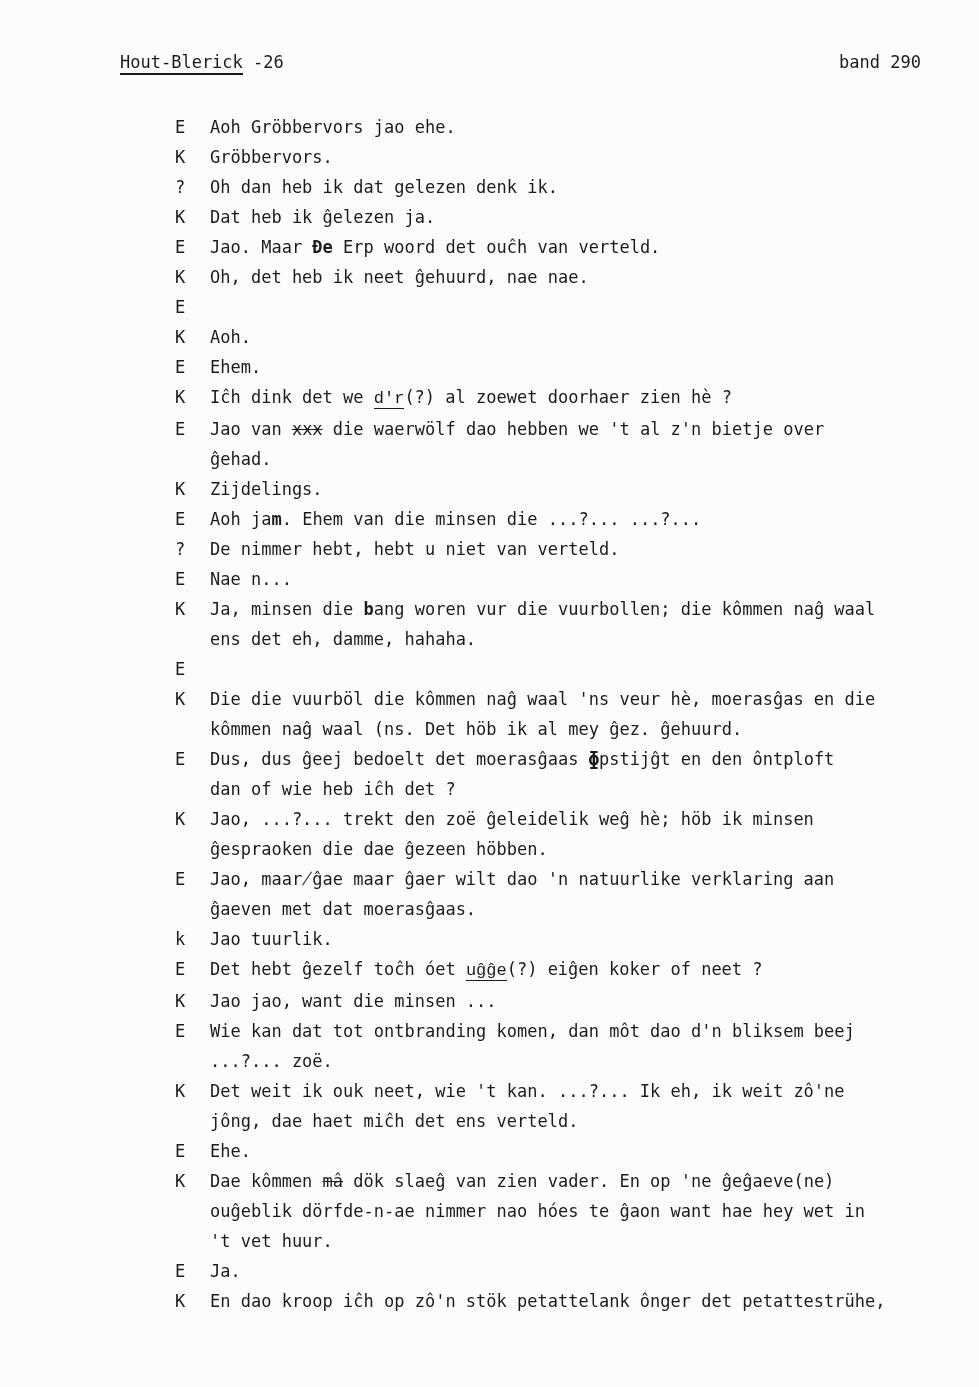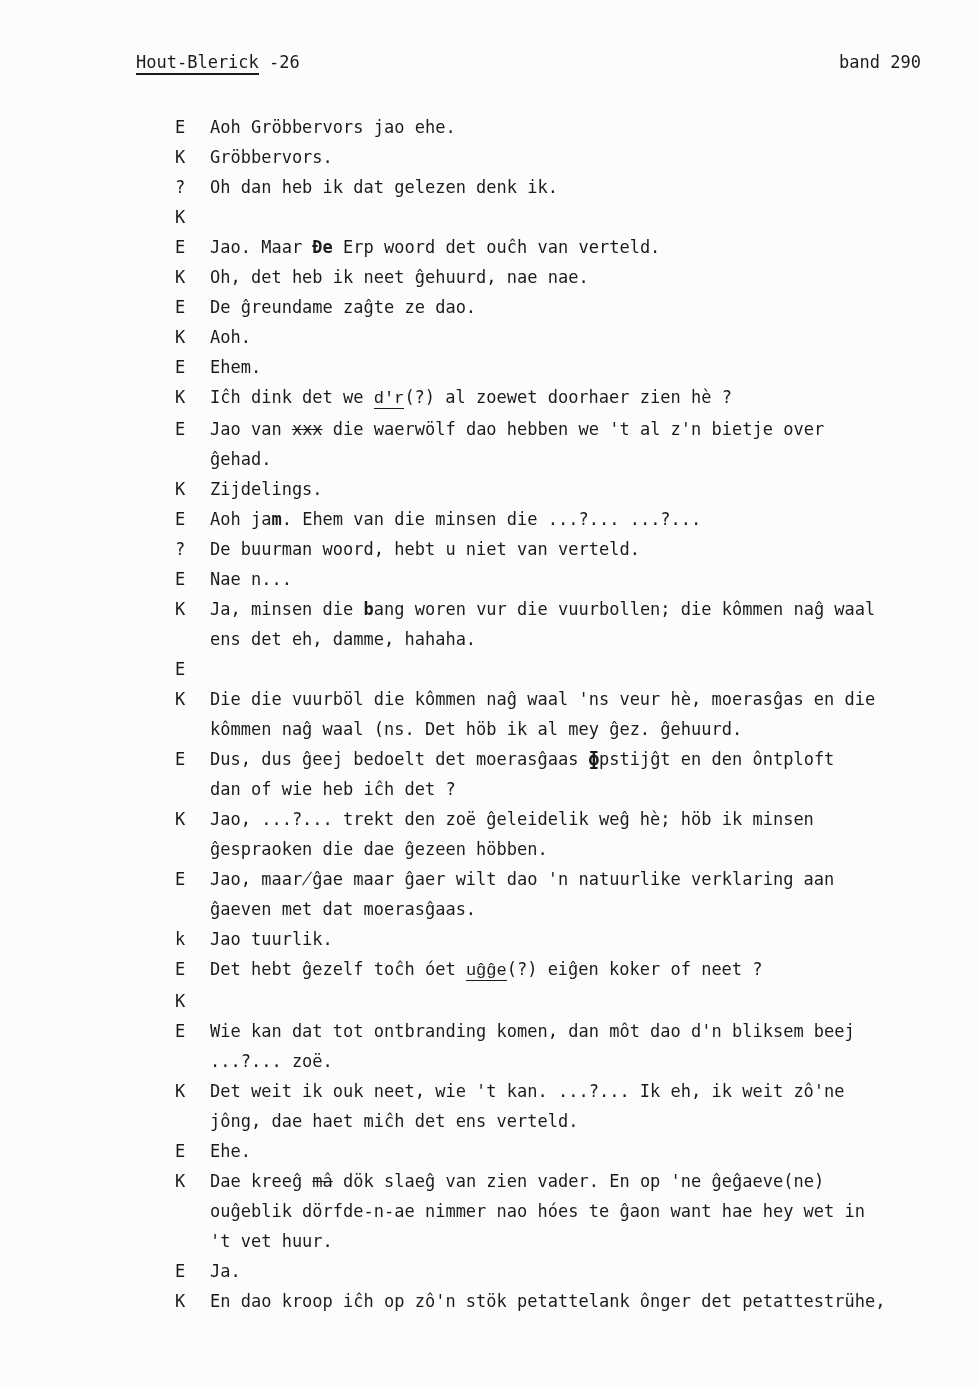--- a/index.html
+++ b/index.html
@@ -12,21 +12,21 @@
     background: #fcfcfa;
     color: #1b1b1b;
     font-family: "DejaVu Sans Mono", "Liberation Mono", monospace;
     font-size: 17px;
     box-sizing: border-box;
     overflow: hidden;
   }
   .header {
     position: absolute;
     top: 50px;
-    left: 136px;
+    left: 120px;
     right: 58px;
     display: flex;
     justify-content: space-between;
     line-height: 24px;
     white-space: pre;
   }
   .h-left .u-title { border-bottom: 2px solid #1b1b1b; padding-bottom: 1px; }
   .dialogue {
     position: absolute;
     top: 112px;
@@ -57,32 +57,32 @@
       <div class="row">
         <span class="spk">K</span>
         <span class="txt"><span>Gröbbervors.</span></span>
       </div>
       <div class="row">
         <span class="spk">?</span>
         <span class="txt"><span>Oh dan heb ik dat gelezen denk ik.</span></span>
       </div>
       <div class="row">
         <span class="spk">K</span>
+        <span class="txt"><span>Dat heb ik ĝelezen ja.</span></span>
       </div>
       <div class="row">
         <span class="spk">E</span>
         <span class="txt"><span>Jao. Maar </span><span class="b">Đe</span><span> Erp woord det ouĉh van verteld.</span></span>
       </div>
       <div class="row">
         <span class="spk">K</span>
         <span class="txt"><span>Oh, det heb ik neet ĝehuurd, nae nae.</span></span>
       </div>
       <div class="row">
         <span class="spk">E</span>
-        <span class="txt"><span>De ĝreundame zaĝte ze dao.</span></span>
       </div>
       <div class="row">
         <span class="spk">K</span>
         <span class="txt"><span>Aoh.</span></span>
       </div>
       <div class="row">
         <span class="spk">E</span>
         <span class="txt"><span>Ehem.</span></span>
       </div>
       <div class="row">
@@ -97,21 +97,21 @@
       <div class="row">
         <span class="spk">K</span>
         <span class="txt"><span>Zijdelings.</span></span>
       </div>
       <div class="row">
         <span class="spk">E</span>
         <span class="txt"><span>Aoh ja</span><span class="b">m</span><span>. Ehem van die minsen die ...?... ...?...</span></span>
       </div>
       <div class="row">
         <span class="spk">?</span>
-        <span class="txt"><span>De buurman woord, hebt u niet van verteld.</span></span>
+        <span class="txt"><span>De nimmer hebt, hebt u niet van verteld.</span></span>
       </div>
       <div class="row">
         <span class="spk">E</span>
         <span class="txt"><span>Nae n...</span></span>
       </div>
       <div class="row">
         <span class="spk">K</span>
         <span class="txt"><span>Ja, minsen die </span><span class="b">b</span><span>ang woren vur die vuurbollen; die kômmen naĝ waal
 ens det eh, damme, hahaha.</span></span>
       </div>
@@ -141,38 +141,39 @@
       <div class="row">
         <span class="spk">k</span>
         <span class="txt"><span>Jao tuurlik.</span></span>
       </div>
       <div class="row">
         <span class="spk">E</span>
         <span class="txt"><span>Det hebt ĝezelf toĉh óet </span><span class="u">uĝĝe</span><span>(?) eiĝen koker of neet ?</span></span>
       </div>
       <div class="row">
         <span class="spk">K</span>
+        <span class="txt"><span>Jao jao, want die minsen ...</span></span>
       </div>
       <div class="row">
         <span class="spk">E</span>
         <span class="txt"><span>Wie kan dat tot ontbranding komen, dan môt dao d'n bliksem beej
 ...?... zoë.</span></span>
       </div>
       <div class="row">
         <span class="spk">K</span>
         <span class="txt"><span>Det weit ik ouk neet, wie 't kan. ...?... Ik eh, ik weit zô'ne
 jông, dae haet miĉh det ens verteld.</span></span>
       </div>
       <div class="row">
         <span class="spk">E</span>
         <span class="txt"><span>Ehe.</span></span>
       </div>
       <div class="row">
         <span class="spk">K</span>
-        <span class="txt"><span>Dae kreeĝ </span><span class="s">mâ</span><span> dök slaeĝ van zien vader. En op 'ne ĝeĝaeve(ne)
+        <span class="txt"><span>Dae kômmen </span><span class="s">mâ</span><span> dök slaeĝ van zien vader. En op 'ne ĝeĝaeve(ne)
 ouĝeblik dörfde-n-ae nimmer nao hóes te ĝaon want hae hey wet in
 't vet huur.</span></span>
       </div>
       <div class="row">
         <span class="spk">E</span>
         <span class="txt"><span>Ja.</span></span>
       </div>
       <div class="row">
         <span class="spk">K</span>
         <span class="txt"><span>En dao kroop iĉh op zô'n stök petattelank ônger det petattestrühe,</span></span>

